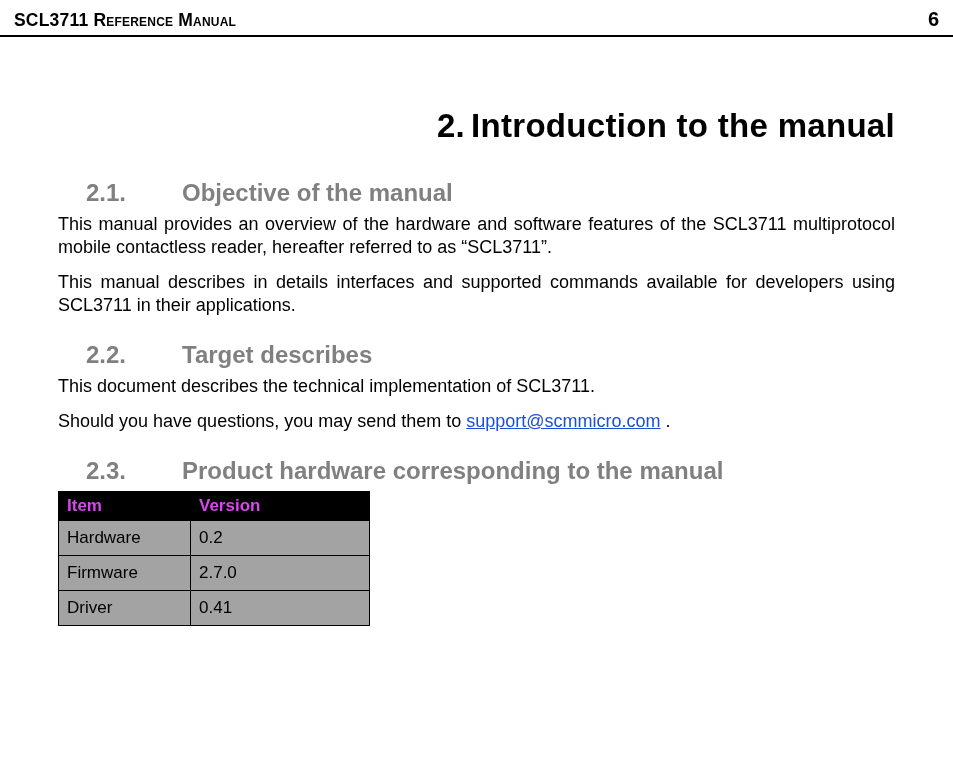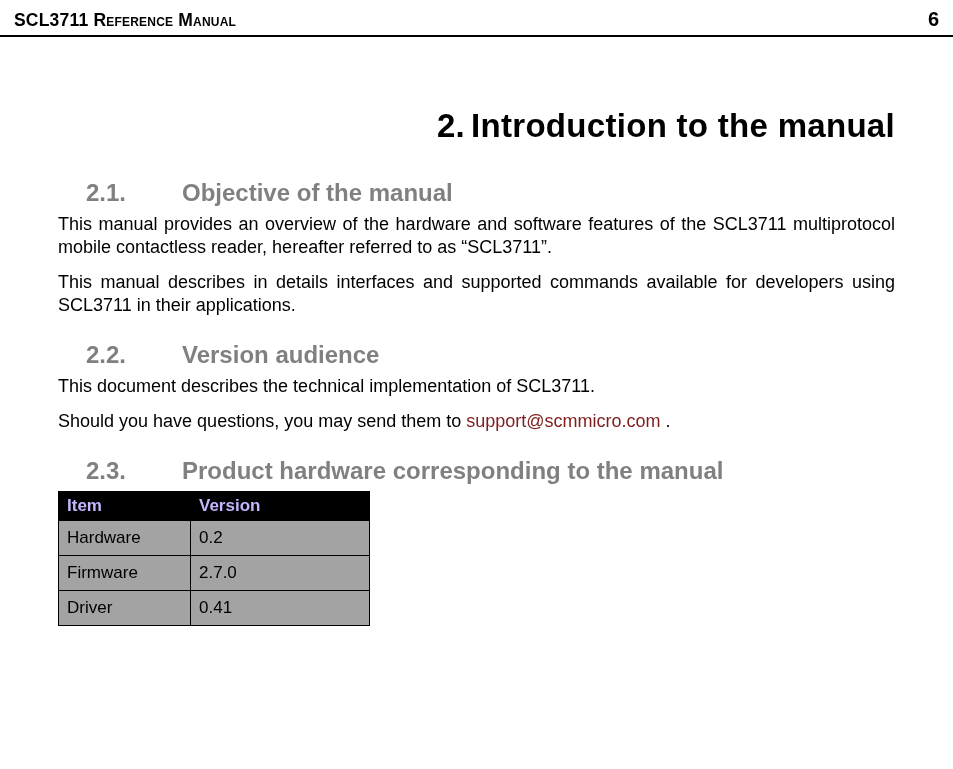--- a/index.html
+++ b/index.html
@@ -61,31 +61,32 @@
     p.body {
       font-size: 18px;
       line-height: 1.28;
       margin-bottom: 12px;
     }
     p.body.justify {
       text-align: justify;
       text-justify: inter-word;
     }
     a.email {
-      color: #7f1d1d;
+      color: #1d4ed8;
+      text-decoration: underline;
     }
     table.version-table {
       margin-top: 4px;
       border-collapse: collapse;
       font-size: 17px;
       width: 312px;
     }
     table.version-table th {
       background: #000;
-      color: #c4b5fd;
+      color: #d946ef;
       text-align: left;
       font-weight: 700;
       padding: 4px 8px;
       border: 1.5px solid #000;
     }
     table.version-table th:first-child { width: 132px; }
     table.version-table td {
       border: 1.5px solid #000;
       padding: 7px 8px;
       background: #a3a3a3;
@@ -109,21 +110,21 @@
 
   <h2 class="section">
     <span class="secnum">2.1.</span>
     <span>Objective of the manual</span>
   </h2>
   <p class="body justify">This manual provides an overview of the hardware and software features of the SCL3711 multiprotocol mobile contactless reader, hereafter referred to as “SCL3711”.</p>
   <p class="body justify">This manual describes in details interfaces and supported commands available for developers using SCL3711 in their applications.</p>
 
   <h2 class="section">
     <span class="secnum">2.2.</span>
-    <span>Version audience</span>
+    <span>Target describes</span>
   </h2>
   <p class="body">This document describes the technical implementation of SCL3711.</p>
   <p class="body">
     <span>Should you have questions, you may send them to </span><a class="email">support@scmmicro.com</a><span> .</span>
   </p>
 
   <h2 class="section">
     <span class="secnum">2.3.</span>
     <span>Product hardware corresponding to the manual</span>
   </h2>

